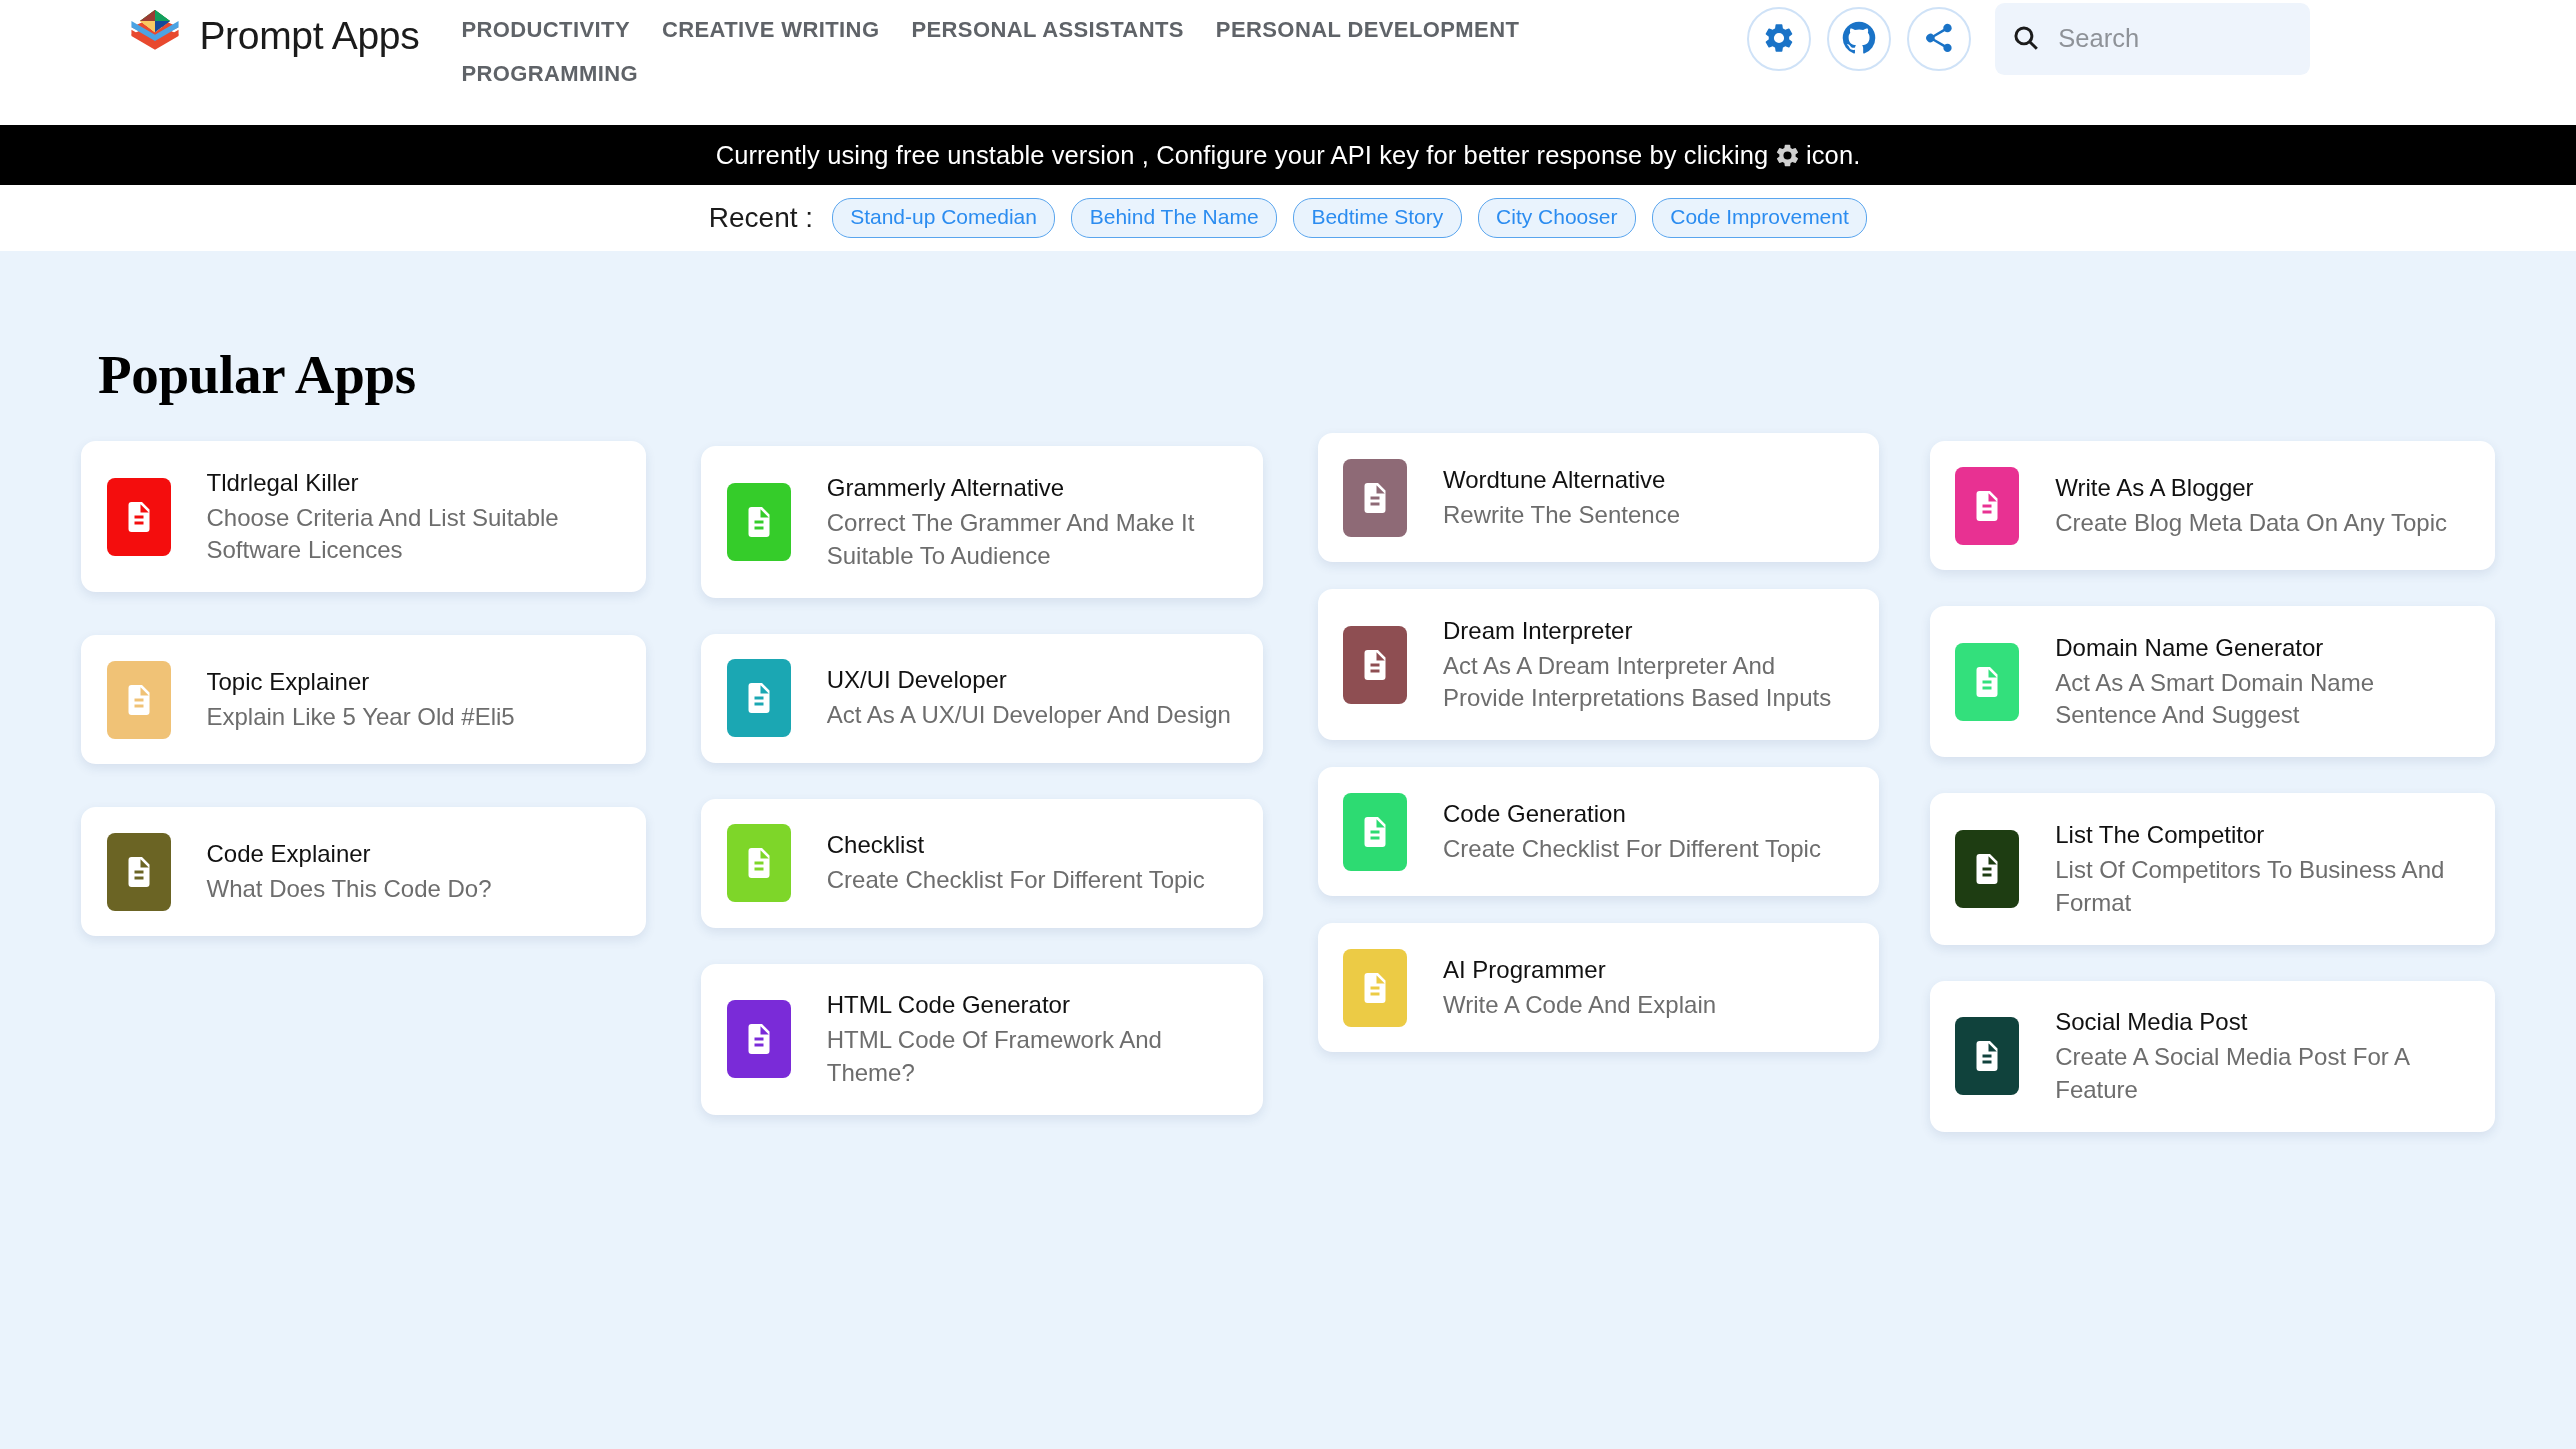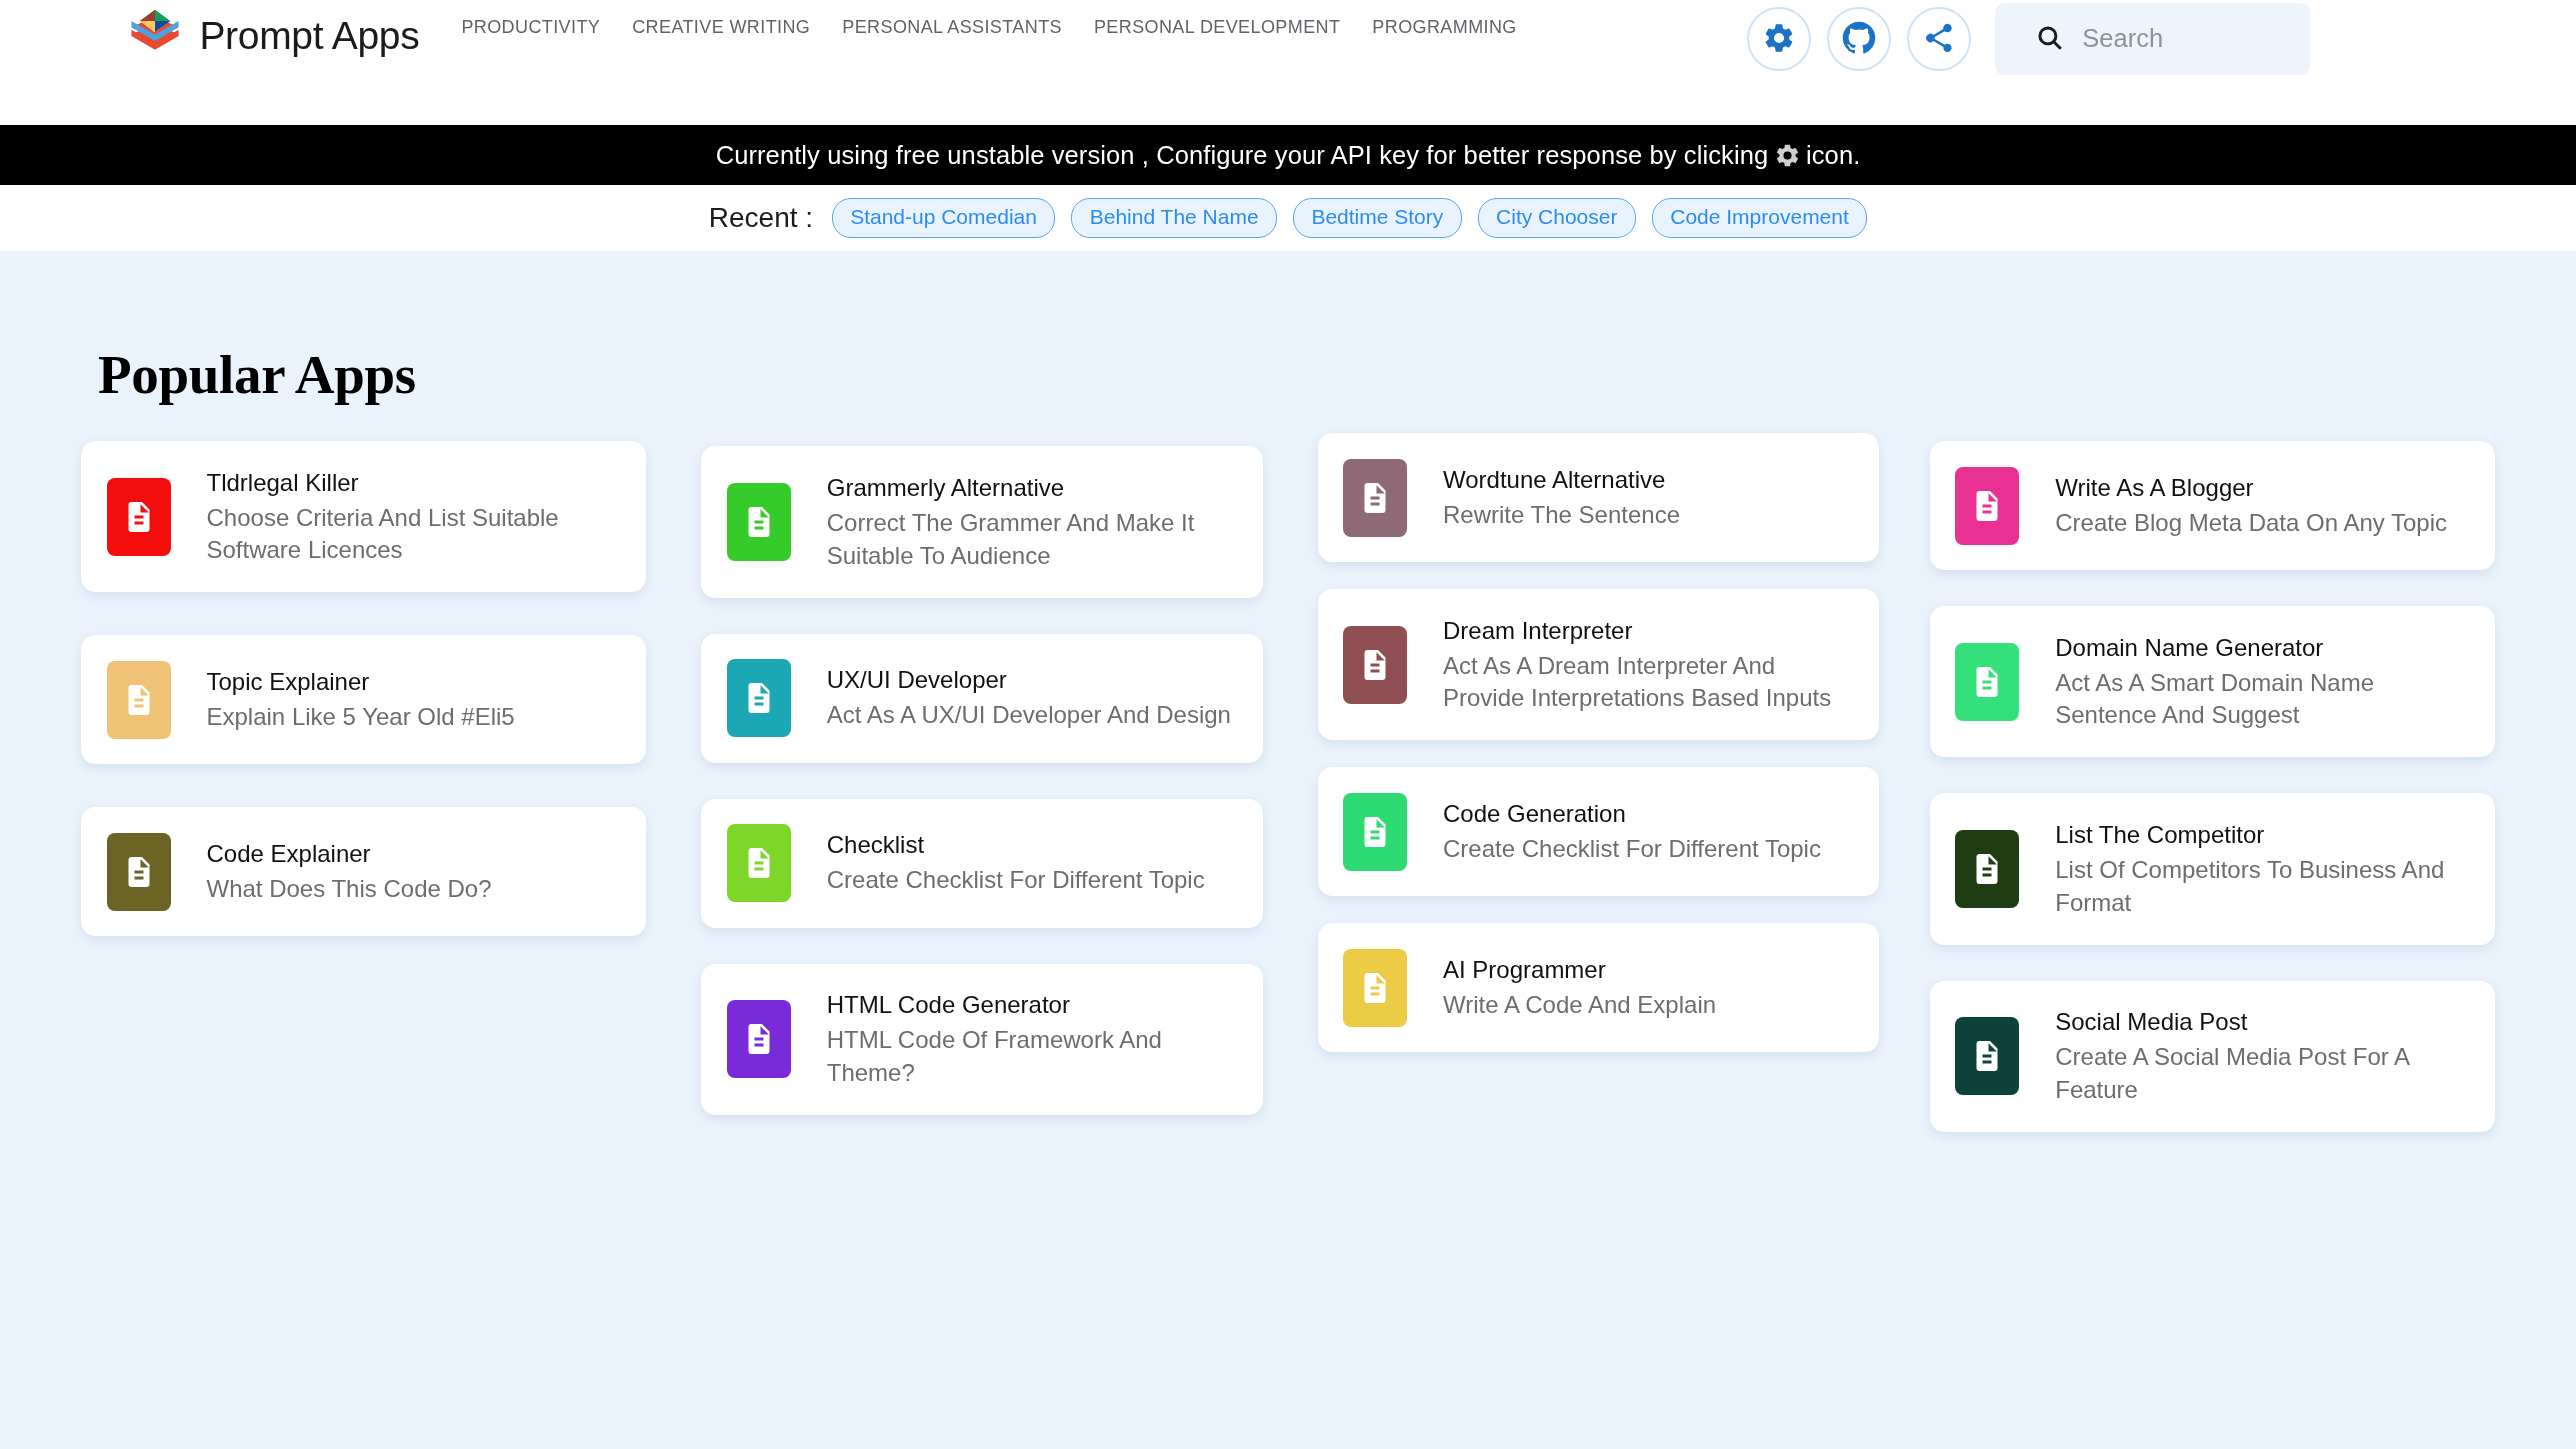--- a/index.html
+++ b/index.html
@@ -50,22 +50,22 @@
     flex: 1 1 auto;
     display: flex;
     flex-wrap: wrap;
     align-content: flex-start;
     padding-top: 14.8px;
     padding-left: 42px;
     max-width: 1328px;
     row-gap: 14.8px;
   }
   .nav-item {
-    font-size: 18px;
-    font-weight: normal;
+    font-size: 22px;
+    font-weight: bold;
     color: #5f6368;
     letter-spacing: 0.4px;
     white-space: nowrap;
     margin-right: 32px;
     cursor: pointer;
     line-height: 1.35;
   }
 
   .header-actions {
     flex: 0 0 auto;
@@ -87,21 +87,21 @@
   }
   .icon-btn svg { width: 34px; height: 34px; fill: #1a73c7; }
 
   .search-box {
     width: 315px;
     height: 72px;
     background: #eef4fc;
     border-radius: 9.4px;
     display: flex;
     align-items: center;
-    padding: 0 40px;
+    padding: 0 16px;
     gap: 17.4px;
     margin-left: 8px;
     cursor: text;
   }
   .search-box svg { width: 29.5px; height: 29.5px; fill: none; stroke: #1b1b1b; stroke-width: 2.4; }
   .search-placeholder {
     font-size: 25.5px;
     color: #8e9298;
     user-select: none;
   }

